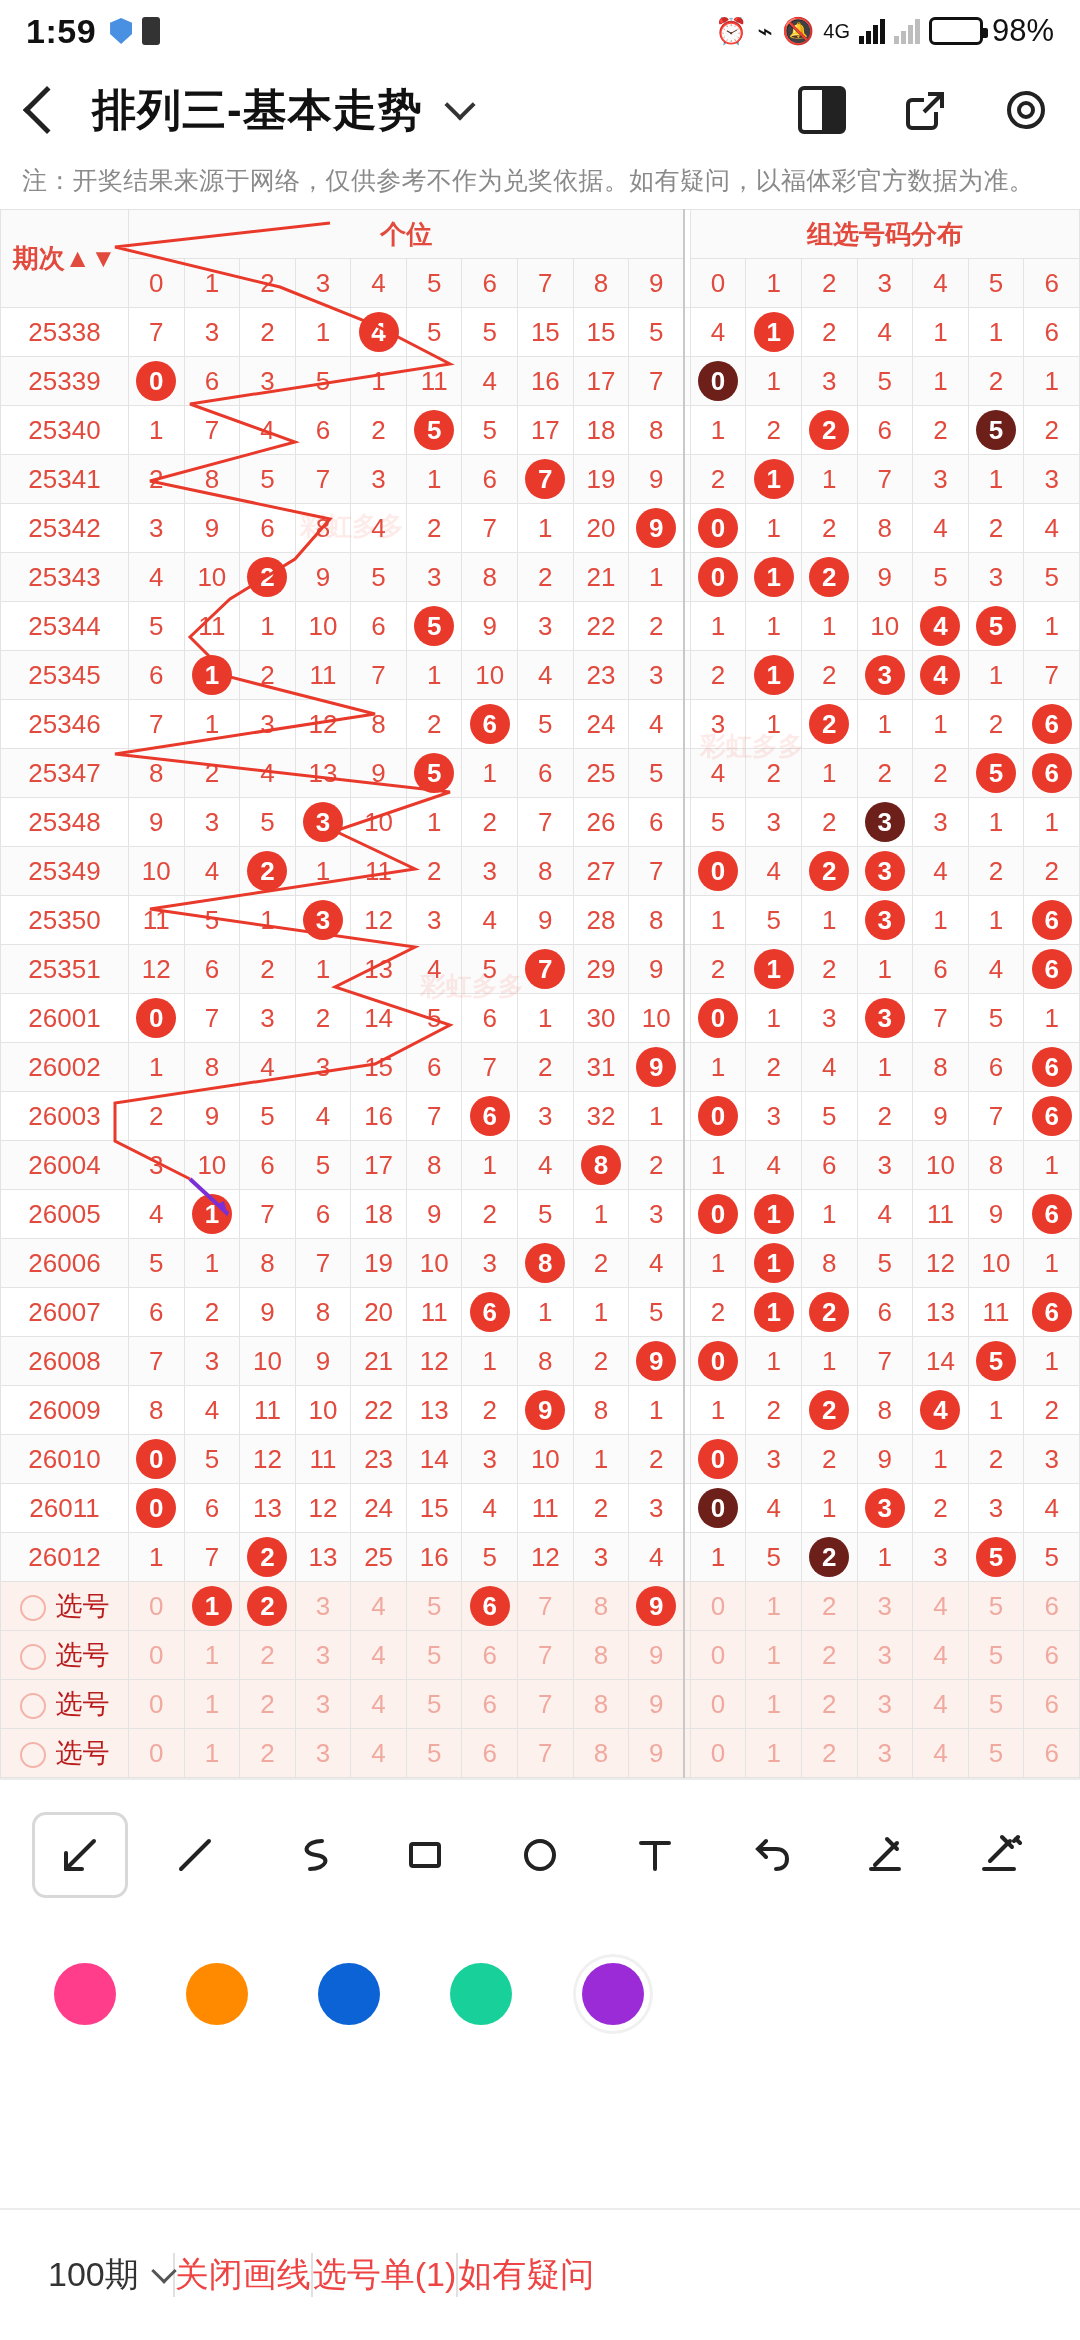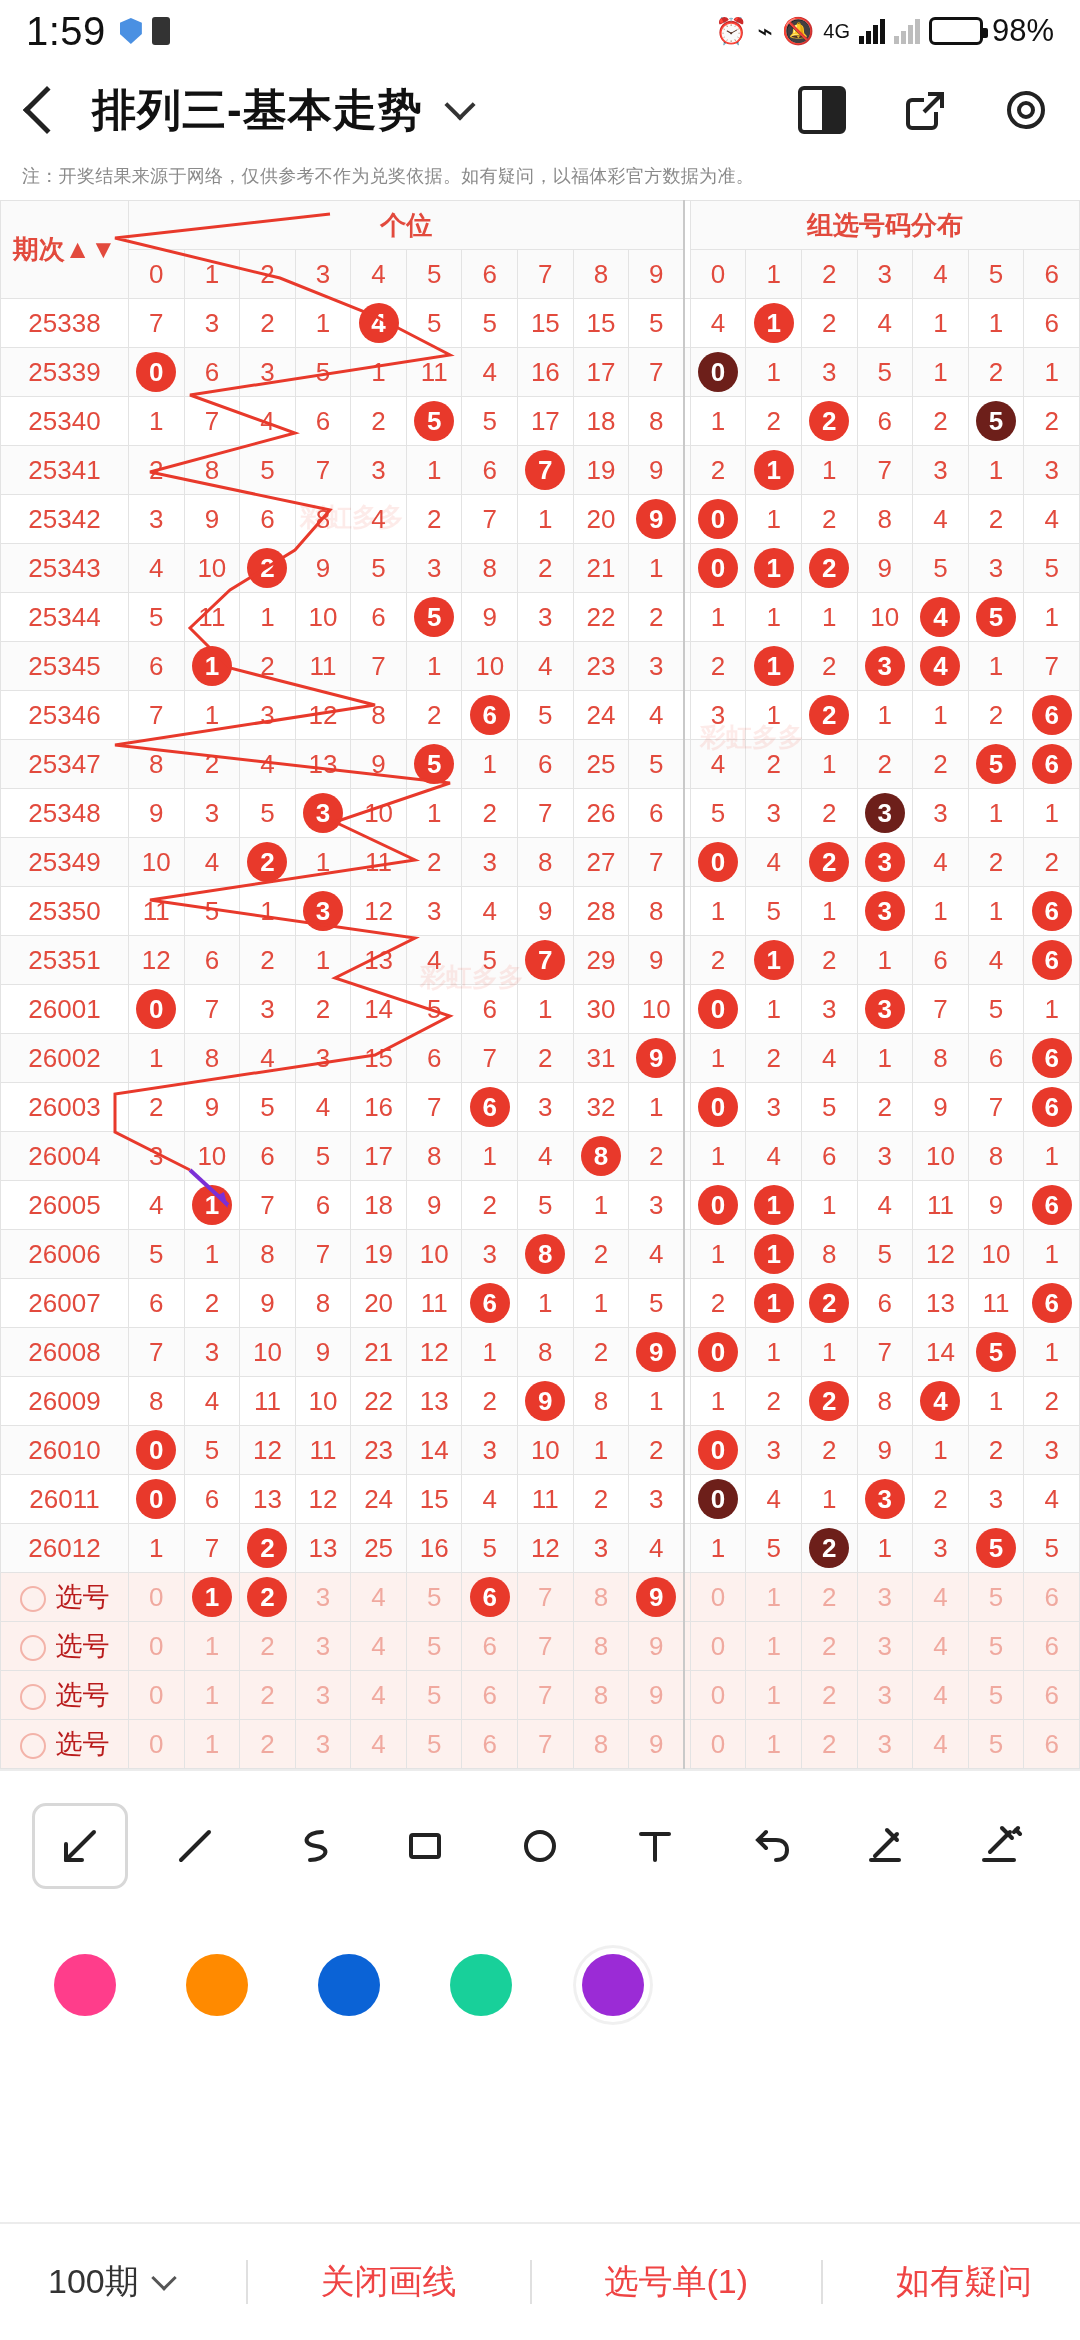--- a/index.html
+++ b/index.html
@@ -11,21 +11,21 @@
   }
   body { position: relative; }
 
   
   .statusbar {
     height: 62px;
     display: flex; align-items: center;
     padding: 0 26px;
     font-size: 30px; color: #111;
   }
-  .sb-time { font-size: 40px; font-weight: 400; letter-spacing: 0.5px; }
+  .sb-time { font-size: 34px; font-weight: 700; letter-spacing: 0.5px; }
   .sb-left-icons { display: flex; align-items: center; gap: 10px; margin-left: 14px; }
   .sb-right { margin-left: auto; display: flex; align-items: center; gap: 9px; }
   .shield {
     width: 22px; height: 26px; background: #4a90e2;
     clip-path: polygon(50% 0%, 100% 18%, 100% 62%, 50% 100%, 0% 62%, 0% 18%);
   }
   .battsm {
     width: 18px; height: 28px; background: #333; border-radius: 3px;
   }
   .alarm { font-size: 26px; }
@@ -69,21 +69,21 @@
   .hicon { width: 48px; height: 48px; position: relative; }
   .icon-split { border: 4px solid #222; border-radius: 6px; }
   .icon-split::after {
     content:""; position:absolute; left: 50%; top: 0; bottom: 0; width: 4px; background:#222;
   }
   .icon-split .blk { position:absolute; right:0; top:0; bottom:0; width:40%; background:#222; }
   .icon-share { }
   .icon-gear { }
 
   .note {
-    font-size: 18px; color: #8a8a8a; padding: 6px 12px 12px 22px; letter-spacing: 0.3px;
+    font-size: 25px; color: #8a8a8a; padding: 6px 12px 12px 22px; letter-spacing: 0.3px;
   }
 
   
   .table-wrap { position: relative; }
   table.grid { border-collapse: collapse; width: 1080px; table-layout: fixed; }
   table.grid th, table.grid td {
     border: 1px solid #e3e3e3; text-align: center; font-size: 26px; color: #e24a3d;
     height: 49px; padding: 0;
   }
   thead th { color: #444; background: #fafafa; font-size: 27px; }
@@ -126,22 +126,22 @@
   .tool.sel { border: 3px solid #d8d8d8; }
   .tool svg { display:block; }
 
   .colors { height: 128px; display: flex; align-items: center; padding: 0 54px; gap: 70px; }
   .swatch { width: 62px; height: 62px; border-radius: 50%; }
   .swatch.active { box-shadow: 0 0 0 6px #ffffff, 0 0 0 9px rgba(0,0,0,0.06); }
 
   
   .bottombar {
     position: absolute; left: 0; right: 0; bottom: 0;
-    height: 118px; border-top: 2px solid #ececec;
-    display: flex; align-items: center; justify-content: space-between;
+    height: 132px; border-top: 2px solid #ececec;
+    display: flex; align-items: center; 
     padding: 0 48px;
   }
   .bb-left { display:flex; align-items:center; font-size: 34px; color:#333; }
   .bb-caret {
     margin-left: 16px; width: 18px; height: 18px;
     border-right: 3px solid #555; border-bottom: 3px solid #555; transform: rotate(45deg);
     margin-top: -8px;
   }
   .divider { width: 2px; height: 44px; background: #e0e0e0; }
   .bb-link { font-size: 34px; color: #ef4444; font-weight: 500; }

